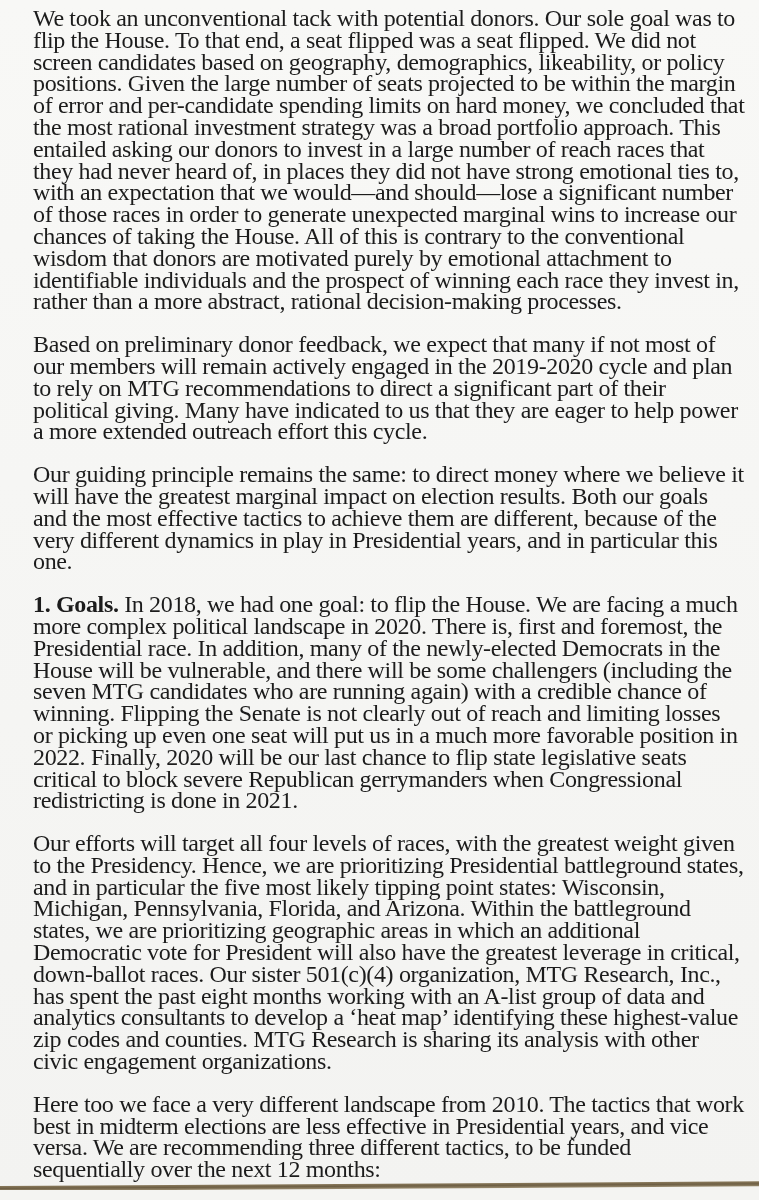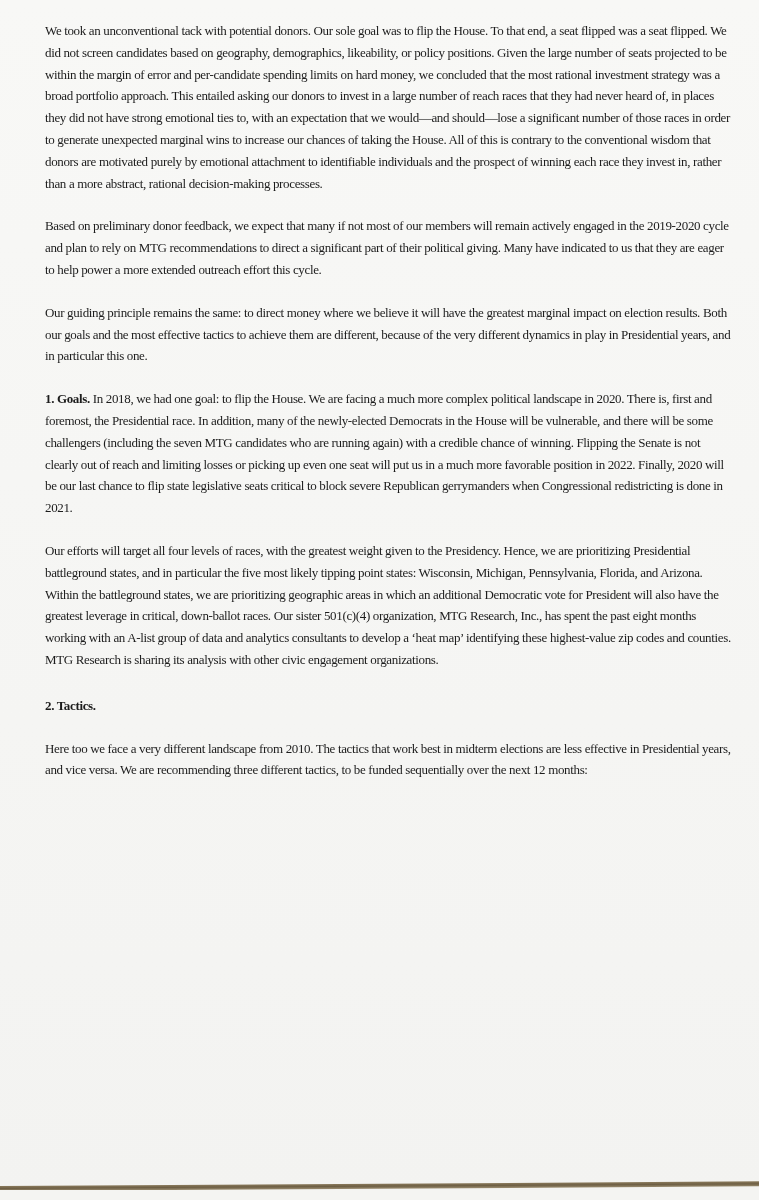--- a/index.html
+++ b/index.html
@@ -23,22 +23,22 @@
       height: 1200px;
       background: linear-gradient(180deg, #f8f8f6 0%, #f5f5f3 60%, #f3f3f1 100%);
     }
     .doc-body {
       position: absolute;
       left: 33px;
       top: 8px;
       width: 712px;
     }
     p, h2 {
-      margin: 12px;
-      font-size: 13px;
+      margin: 0;
+      font-size: 24px;
       line-height: 21.8px;
       letter-spacing: -0.35px;
       font-family: Liberation Serif, serif;
     }
     p { font-weight: normal; }
     h2, .run-in { font-weight: bold; }
     .gap-1 { margin-top: 21px; }
     .gap-2 { margin-top: 24px; }
     .page-edge {
       position: absolute;
@@ -69,20 +69,19 @@
 
     <p class="gap-1">Based on preliminary donor feedback, we expect that many if not most of our members will remain actively engaged in the 2019-2020 cycle and plan to rely on MTG recommendations to direct a significant part of their political giving. Many have indicated to us that they are eager to help power a more extended outreach effort this cycle.</p>
 
 
     <p class="gap-1">Our guiding principle remains the same: to direct money where we believe it will have the greatest marginal impact on election results. Both our goals and the most effective tactics to achieve them are different, because of the very different dynamics in play in Presidential years, and in particular this one.</p>
 
     <p class="gap-1"><span class="run-in">1.  Goals.</span><span> In 2018, we had one goal: to flip the House. We are facing a much more complex political landscape in 2020. There is, first and foremost, the Presidential race. In addition, many of the newly-elected Democrats in the House will be vulnerable, and there will be some challengers (including the seven MTG candidates who are running again) with a credible chance of winning. Flipping the Senate is not clearly out of reach and limiting losses or picking up even one seat will put us in a much more favorable position in 2022. Finally, 2020 will be our last chance to flip state legislative seats critical to block severe Republican gerrymanders when Congressional redistricting is done in 2021.</span></p>
 
     <p class="gap-1">Our efforts will target all four levels of races, with the greatest weight given to the Presidency. Hence, we are prioritizing Presidential battleground states, and in particular the five most likely tipping point states:  Wisconsin, Michigan, Pennsylvania, Florida, and Arizona. Within the battleground states, we are prioritizing geographic areas in which an additional Democratic vote for President will also have the greatest leverage in critical, down-ballot races. Our sister 501(c)(4) organization, MTG Research, Inc., has spent the past eight months working with an A-list group of data and analytics consultants to develop a ‘heat map’ identifying these highest-value zip codes and counties. MTG Research is sharing its analysis with other civic engagement organizations.</p>
 
-    <h2 class="gap-2">2. Tactics.</h2>
 
     <p class="gap-1">Here too we face a very different landscape from 2010. The tactics that work best in midterm elections are less effective in Presidential years, and vice versa. We are recommending three different tactics, to be funded sequentially over the next 12 months:</p>
 
   </div>
   <div class="page-edge"></div>
   <div class="below-edge"></div>
 </div>
 
 </body></html>

